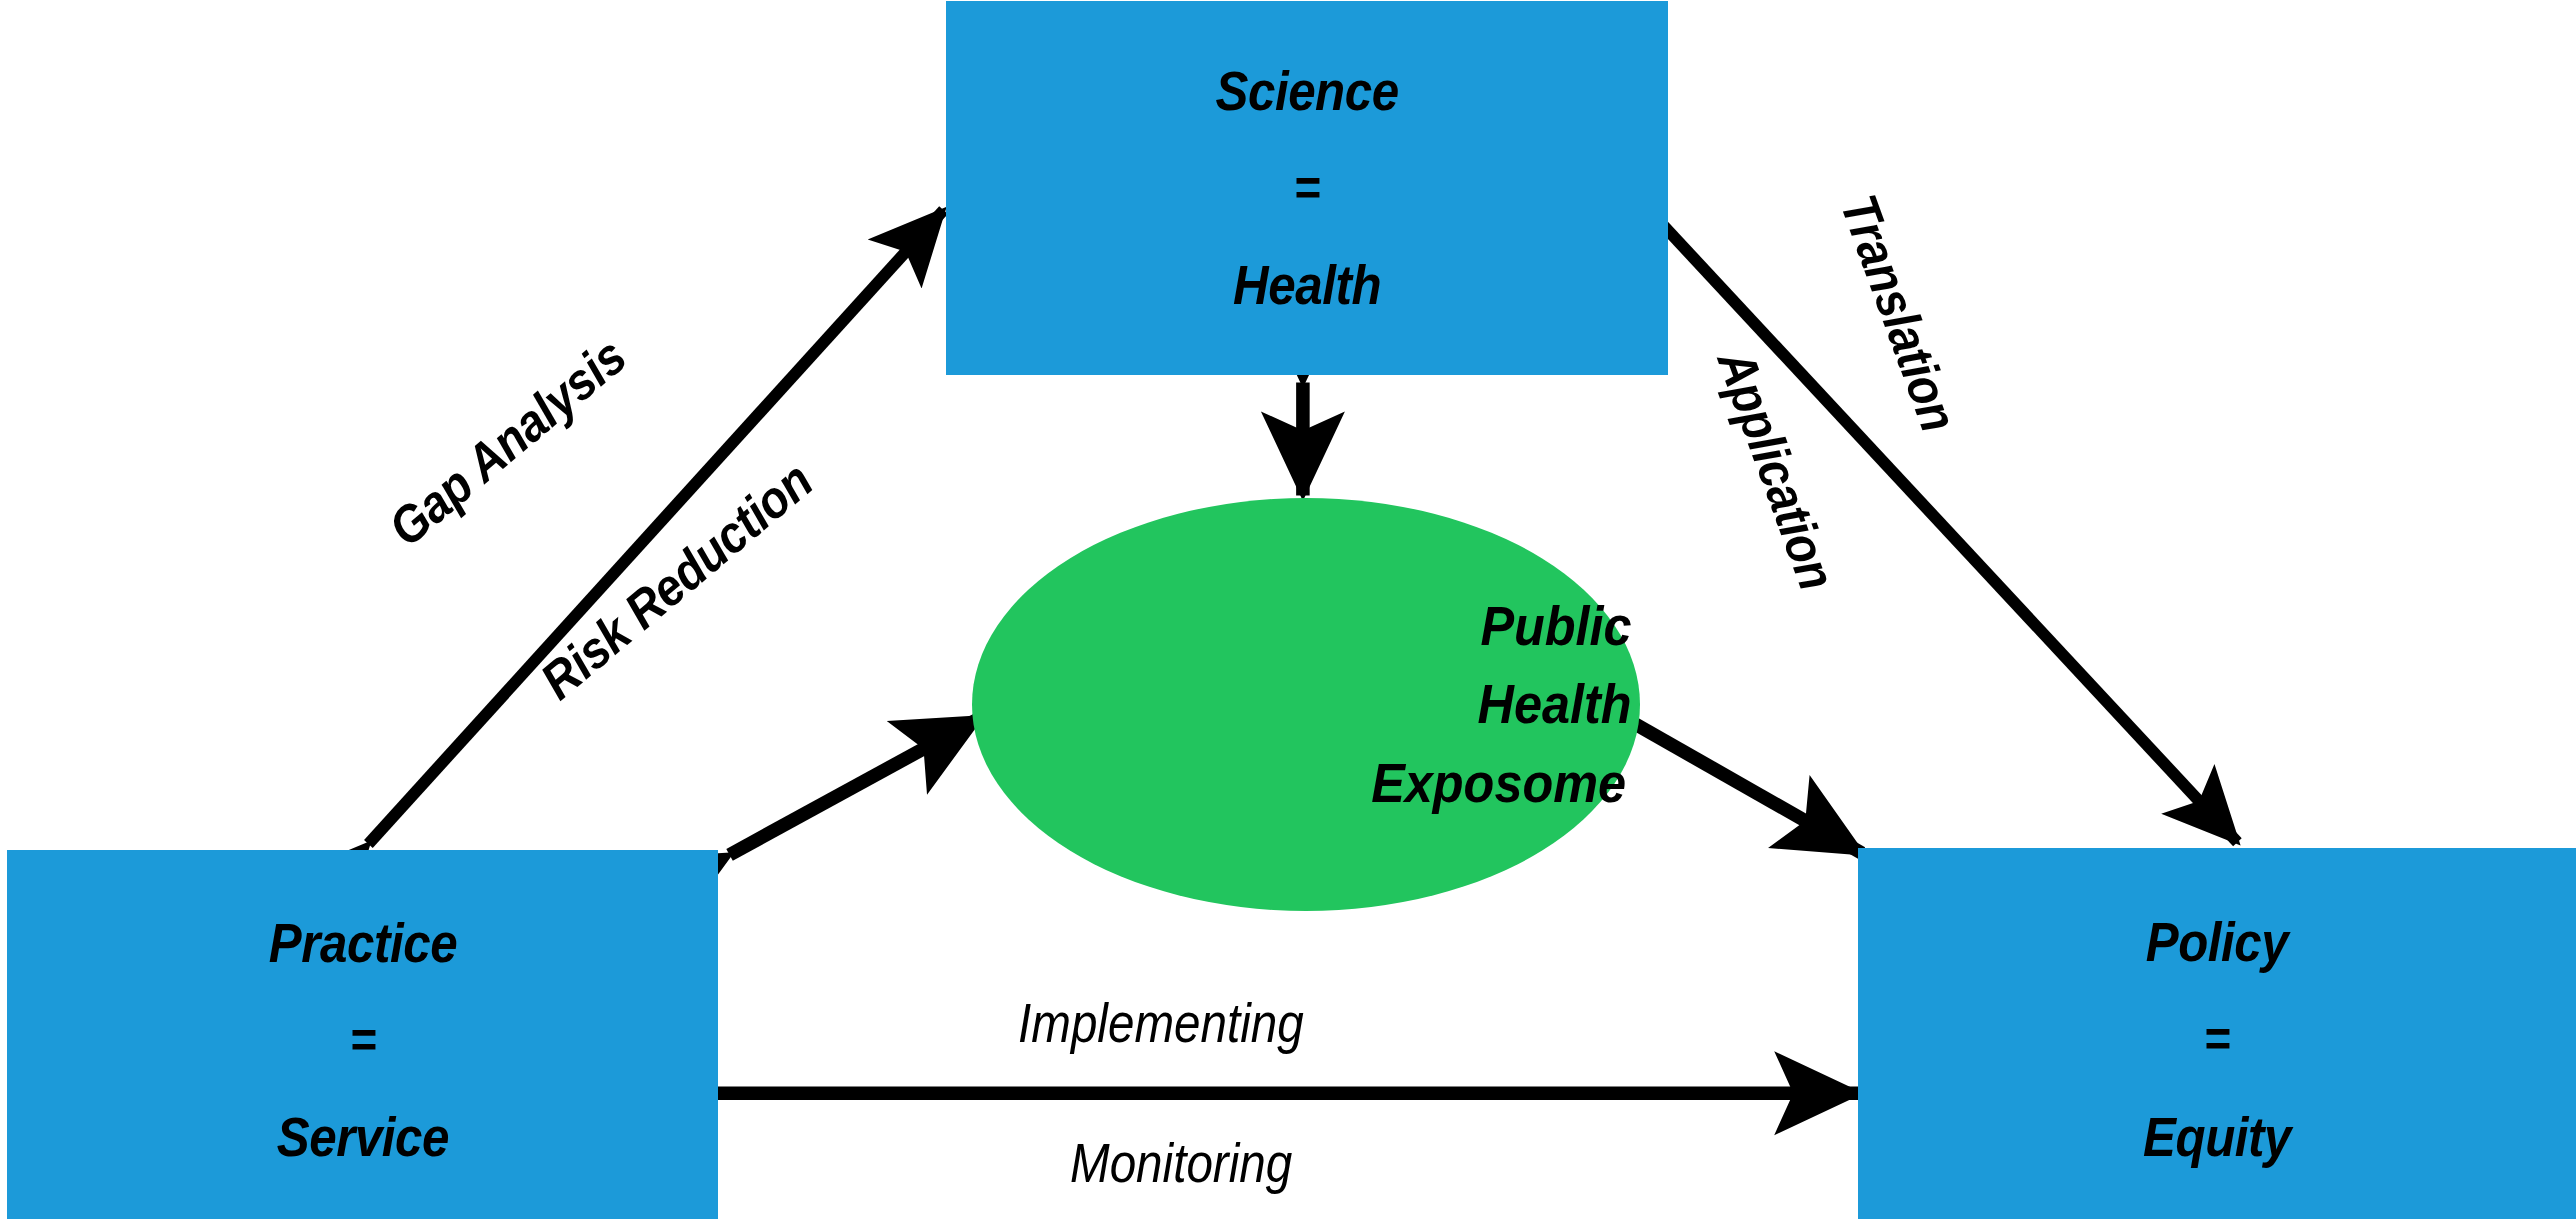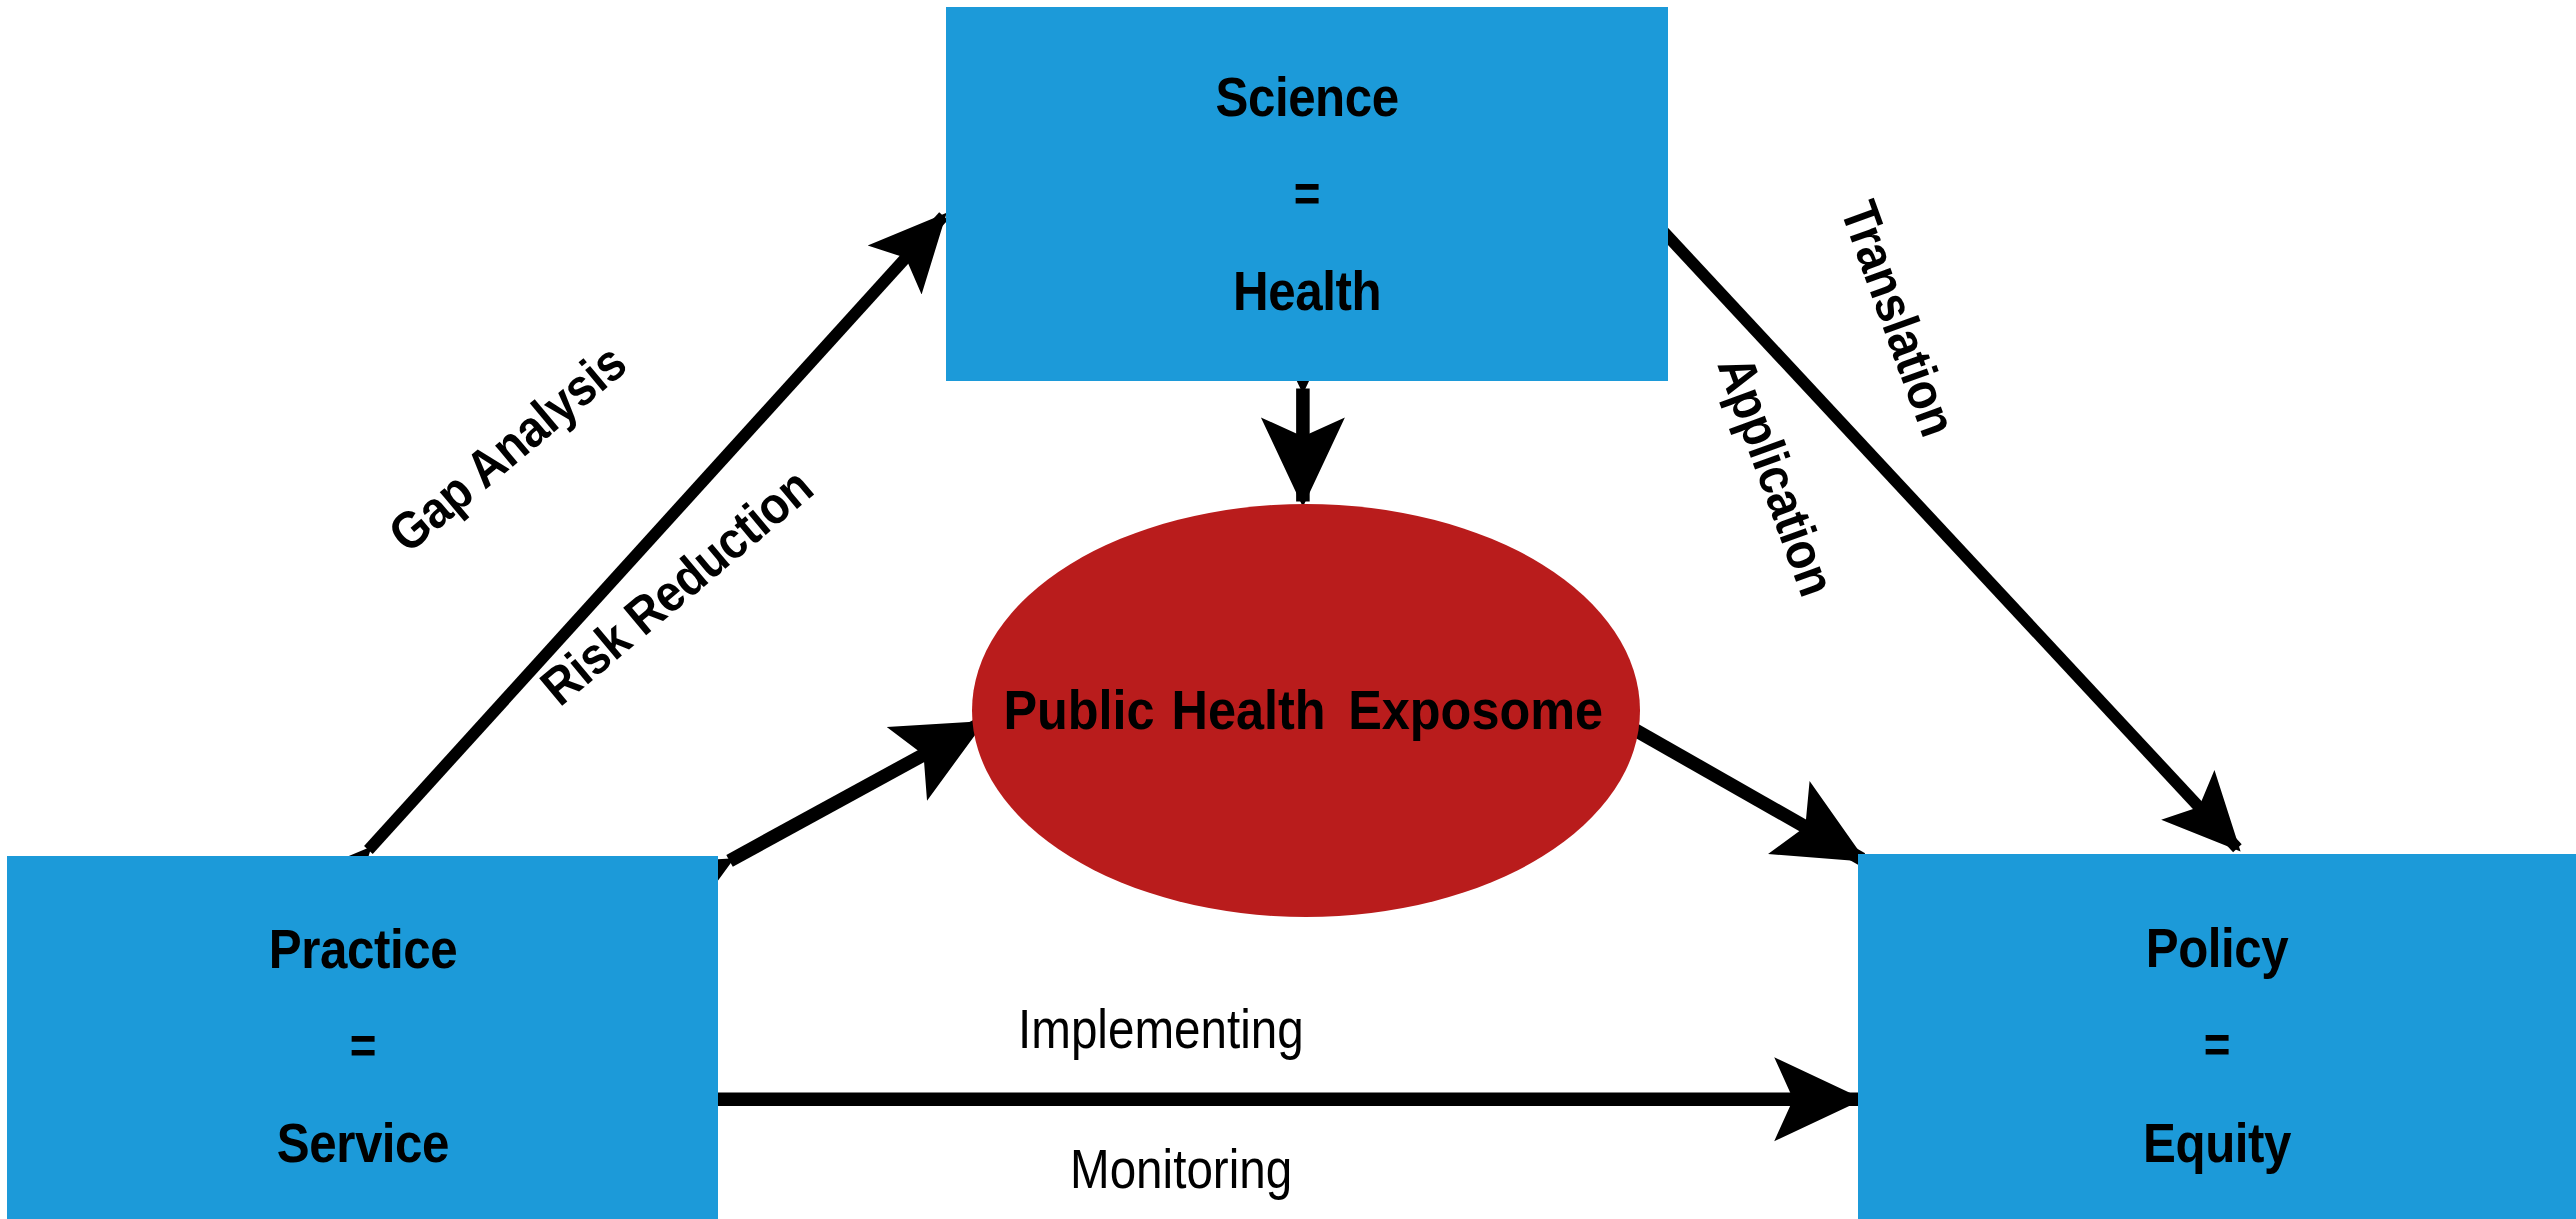--- a/index.html
+++ b/index.html
@@ -10,42 +10,43 @@
   body {
     width: 2576px;
     height: 1220px;
     position: relative;
     overflow: hidden;
     font-family: "Liberation Sans", "DejaVu Sans", sans-serif;
   }
 
   #diagram {
     position: absolute;
-    left: 0; top: 12px;
+    left: 0; top: 6px;
     width: 2576px;
     height: 1012px;
+    font-style: italic;
   }
 
   .node-box {
     position: absolute;
     background: #1C9AD9;
     display: flex;
     flex-direction: column;
     align-items: center;
     justify-content: center;
     box-sizing: border-box;
   }
 
   .node-ellipse {
     position: absolute;
-    background: #b91c1c;
+    background: #22c55e;
     border-radius: 50%;
     display: flex;
-    flex-direction: row;
-    align-items: center;
+    flex-direction: column;
+    align-items: flex-end;
     justify-content: center;
     box-sizing: border-box;
   }
 
   .node-line {
     color: #000000;
     font-weight: bold;
     font-size: 56px;
     line-height: 1.02;
     letter-spacing: -0.5px;

